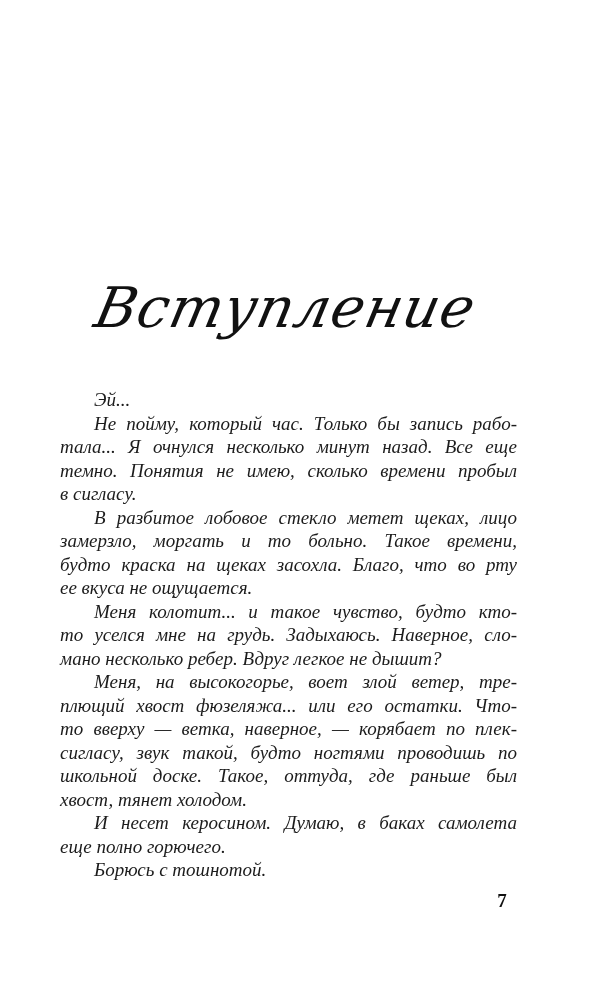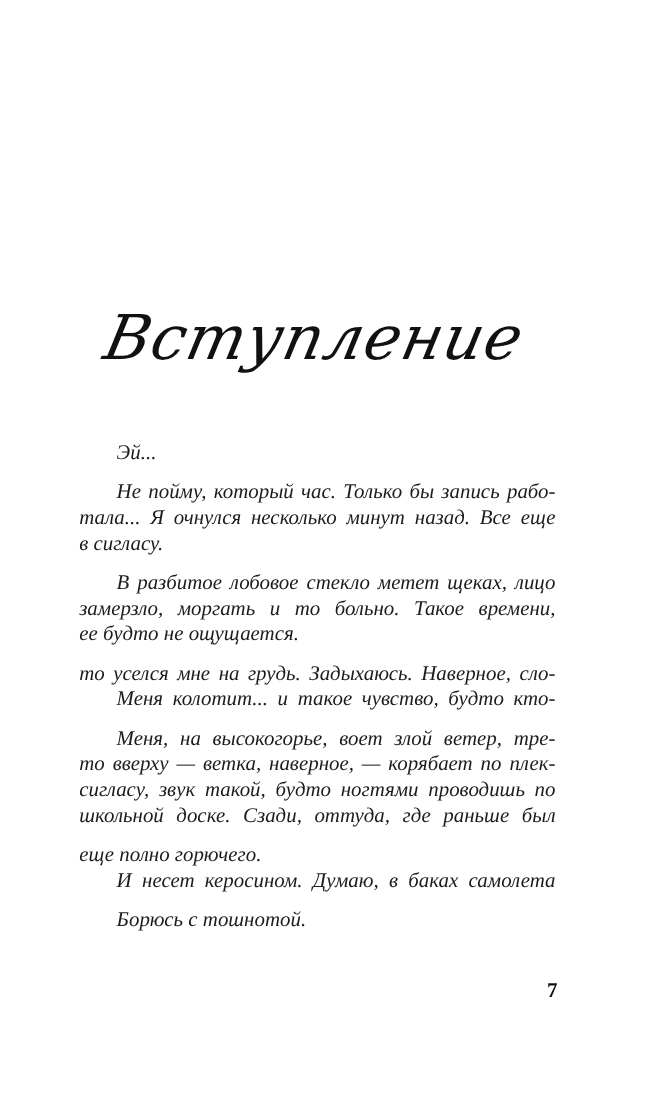--- a/index.html
+++ b/index.html
@@ -34,21 +34,21 @@
   .body-text {
     position: absolute;
     left: 60px;
     top: 388px;
     width: 457px;
     font-style: italic;
     font-size: 19px;
     line-height: 23.5px;
     color: #1c1c1c;
   }
-  .paragraph { margin: 12px; }
+  .paragraph { margin: 0; }
   .line {
     text-align: justify;
     text-align-last: justify;
   }
   .line.last {
     text-align-last: left;
   }
   .line.first {
     text-indent: 34px;
   }
@@ -70,40 +70,45 @@
 <div class="page">
   <h1 class="chapter-heading">Вступление</h1>
 
   <div class="body-text">
       <div class="paragraph">
         <div class="line first last">Эй...</div>
       </div>
       <div class="paragraph">
         <div class="line first">Не пойму, который час. Только бы запись рабо-</div>
         <div class="line">тала... Я очнулся несколько минут назад. Все еще</div>
+        <div class="line">темно. Понятия не имею, сколько времени пробыл</div>
         <div class="line last">в сигласу.</div>
       </div>
       <div class="paragraph">
         <div class="line first">В разбитое лобовое стекло метет щеках, лицо</div>
         <div class="line">замерзло, моргать и то больно. Такое времени,</div>
-        <div class="line last">ее будто не ощущается.</div>
+        <div class="line">будто краска на щеках засохла. Благо, что во рту</div>
+        <div class="line last">ее вкуса не ощущается.</div>
       </div>
       <div class="paragraph">
+        <div class="line first">Меня колотит... и такое чувство, будто кто-</div>
         <div class="line">то уселся мне на грудь. Задыхаюсь. Наверное, сло-</div>
-        <div class="line first">Меня колотит... и такое чувство, будто кто-</div>
+        <div class="line last">мано несколько ребер. Вдруг легкое не дышит?</div>
       </div>
       <div class="paragraph">
         <div class="line first">Меня, на высокогорье, воет злой ветер, тре-</div>
+        <div class="line">плющий хвост фюзеляжа... или его остатки. Что-</div>
         <div class="line">то вверху — ветка, наверное, — корябает по плек-</div>
         <div class="line">сигласу, звук такой, будто ногтями проводишь по</div>
-        <div class="line">школьной доске. Сзади, оттуда, где раньше был</div>
+        <div class="line">школьной доске. Такое, оттуда, где раньше был</div>
+        <div class="line last">хвост, тянет холодом.</div>
       </div>
       <div class="paragraph">
+        <div class="line first">И несет керосином. Думаю, в баках самолета</div>
         <div class="line last">еще полно горючего.</div>
-        <div class="line first">И несет керосином. Думаю, в баках самолета</div>
       </div>
       <div class="paragraph">
         <div class="line first last">Борюсь с тошнотой.</div>
       </div>
     </div>
 
   <div class="page-number">7</div>
 </div>
 
 </body></html>

